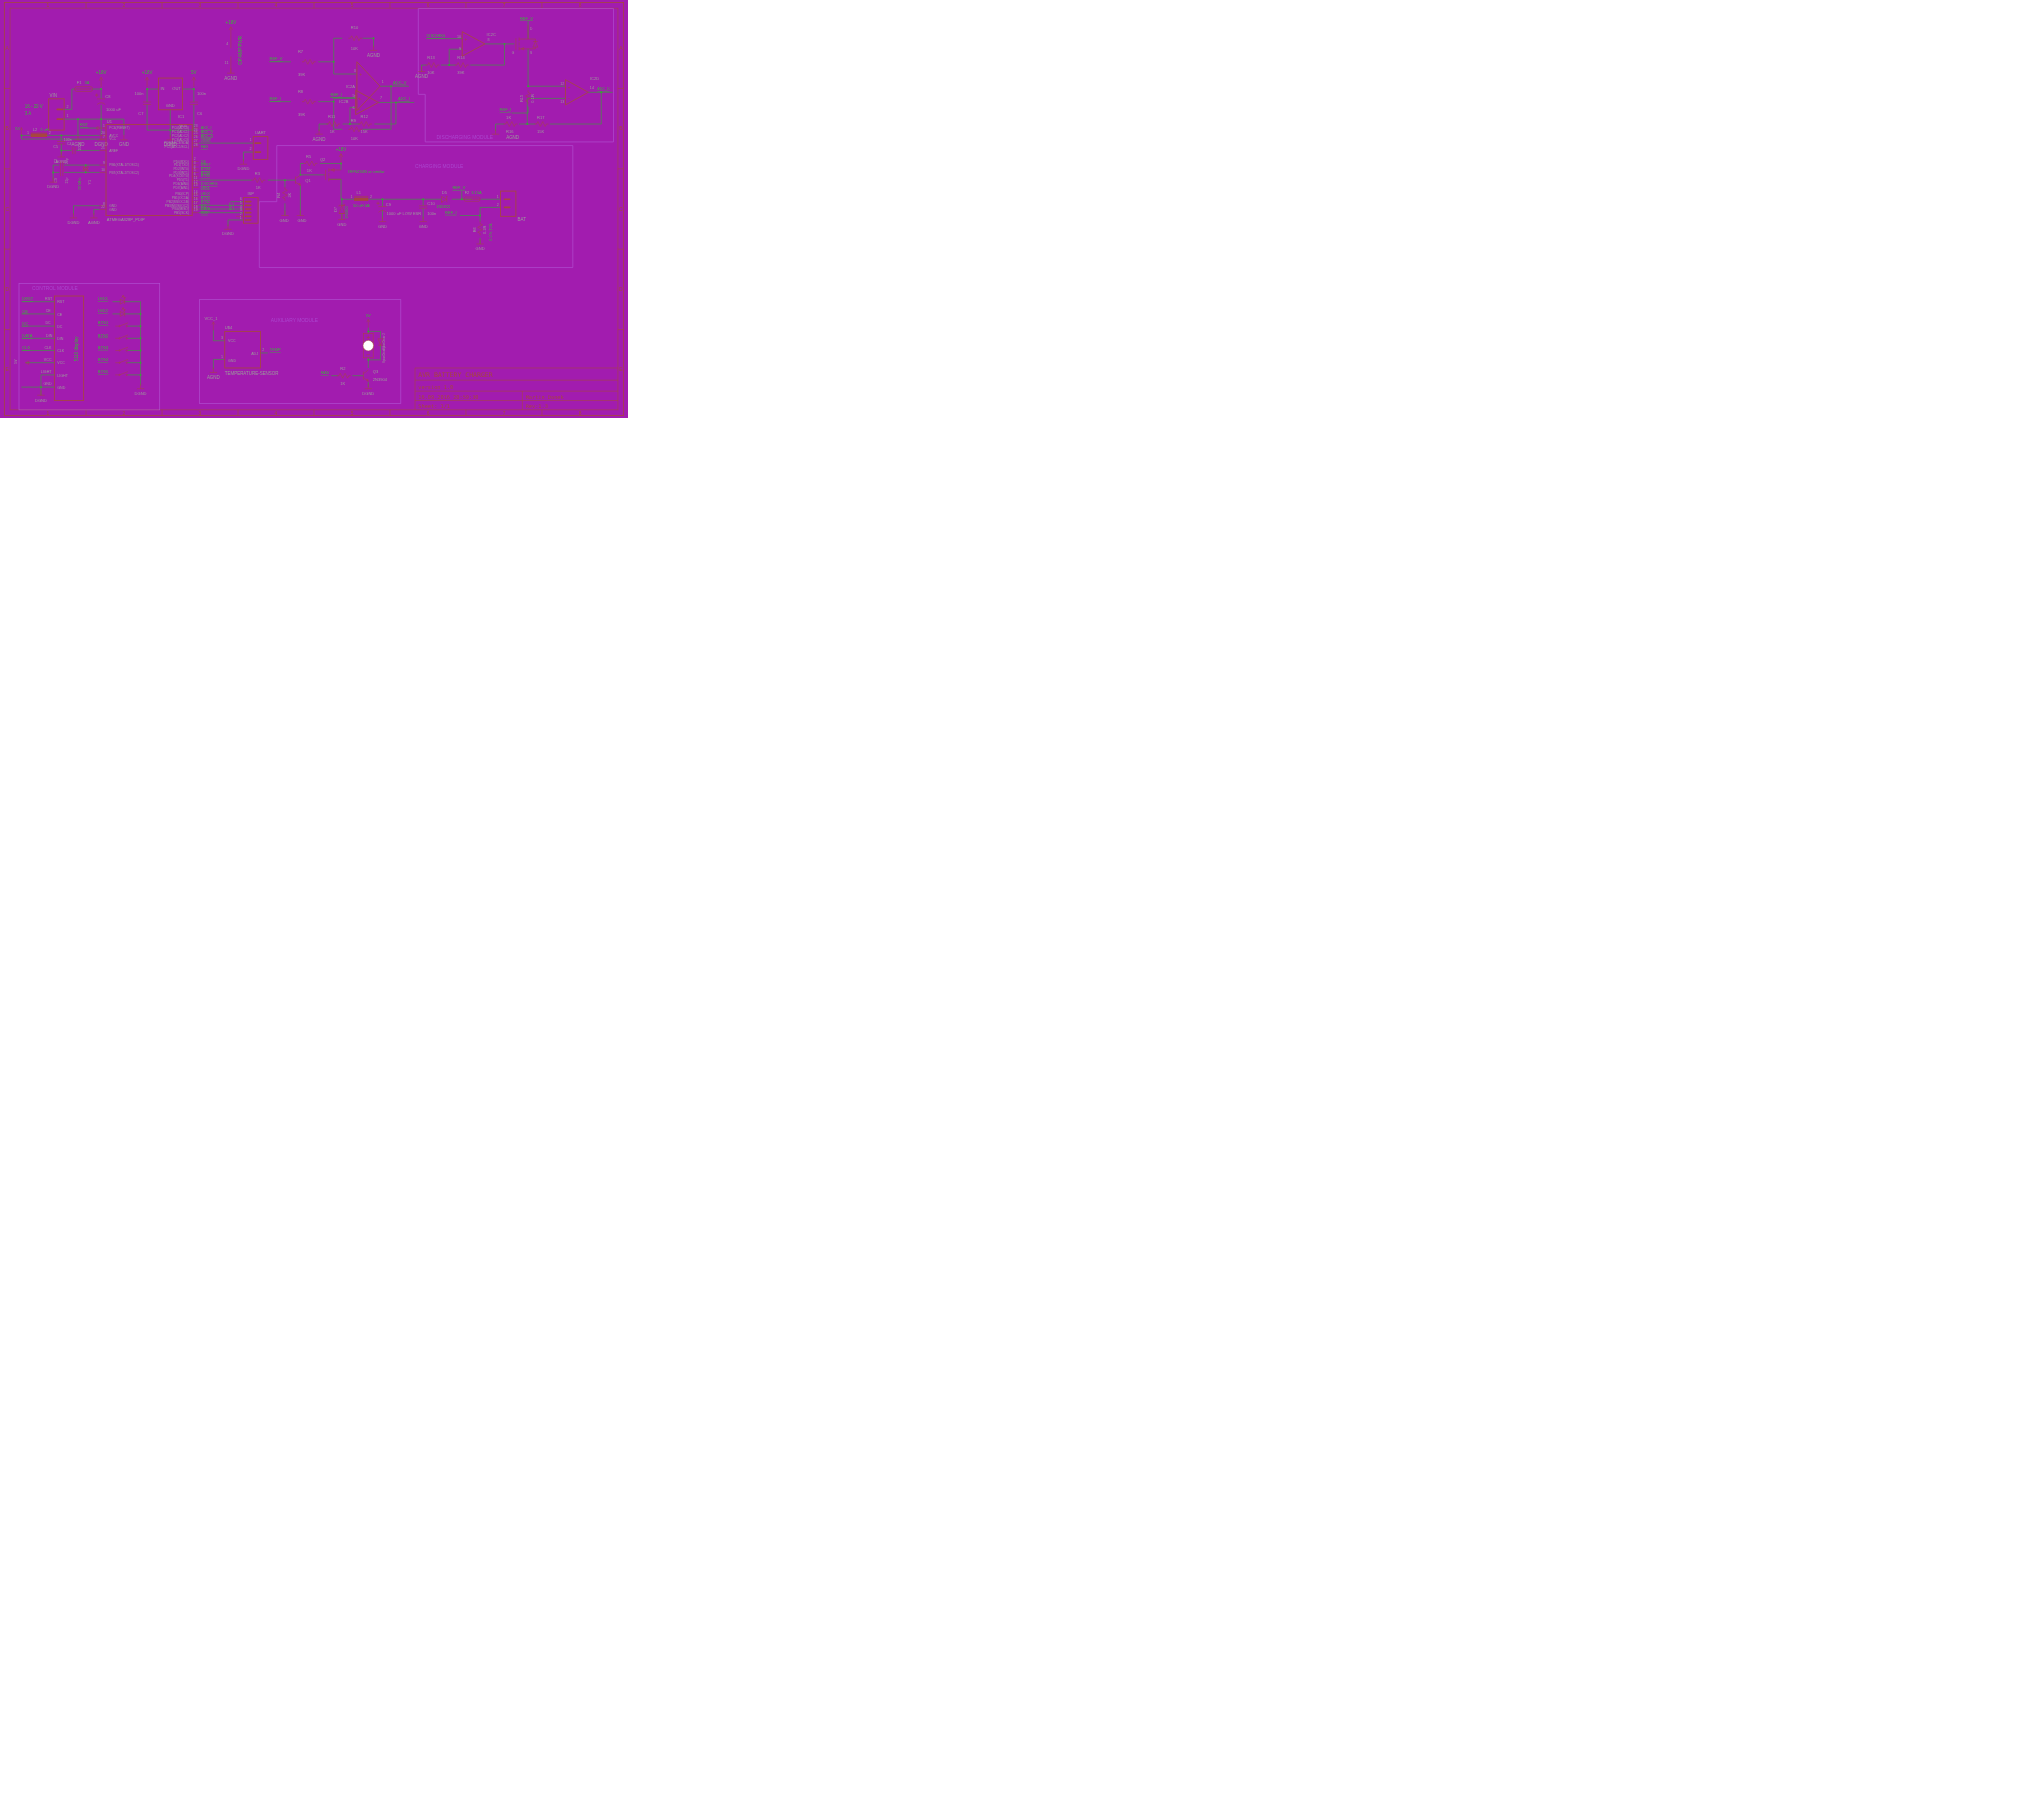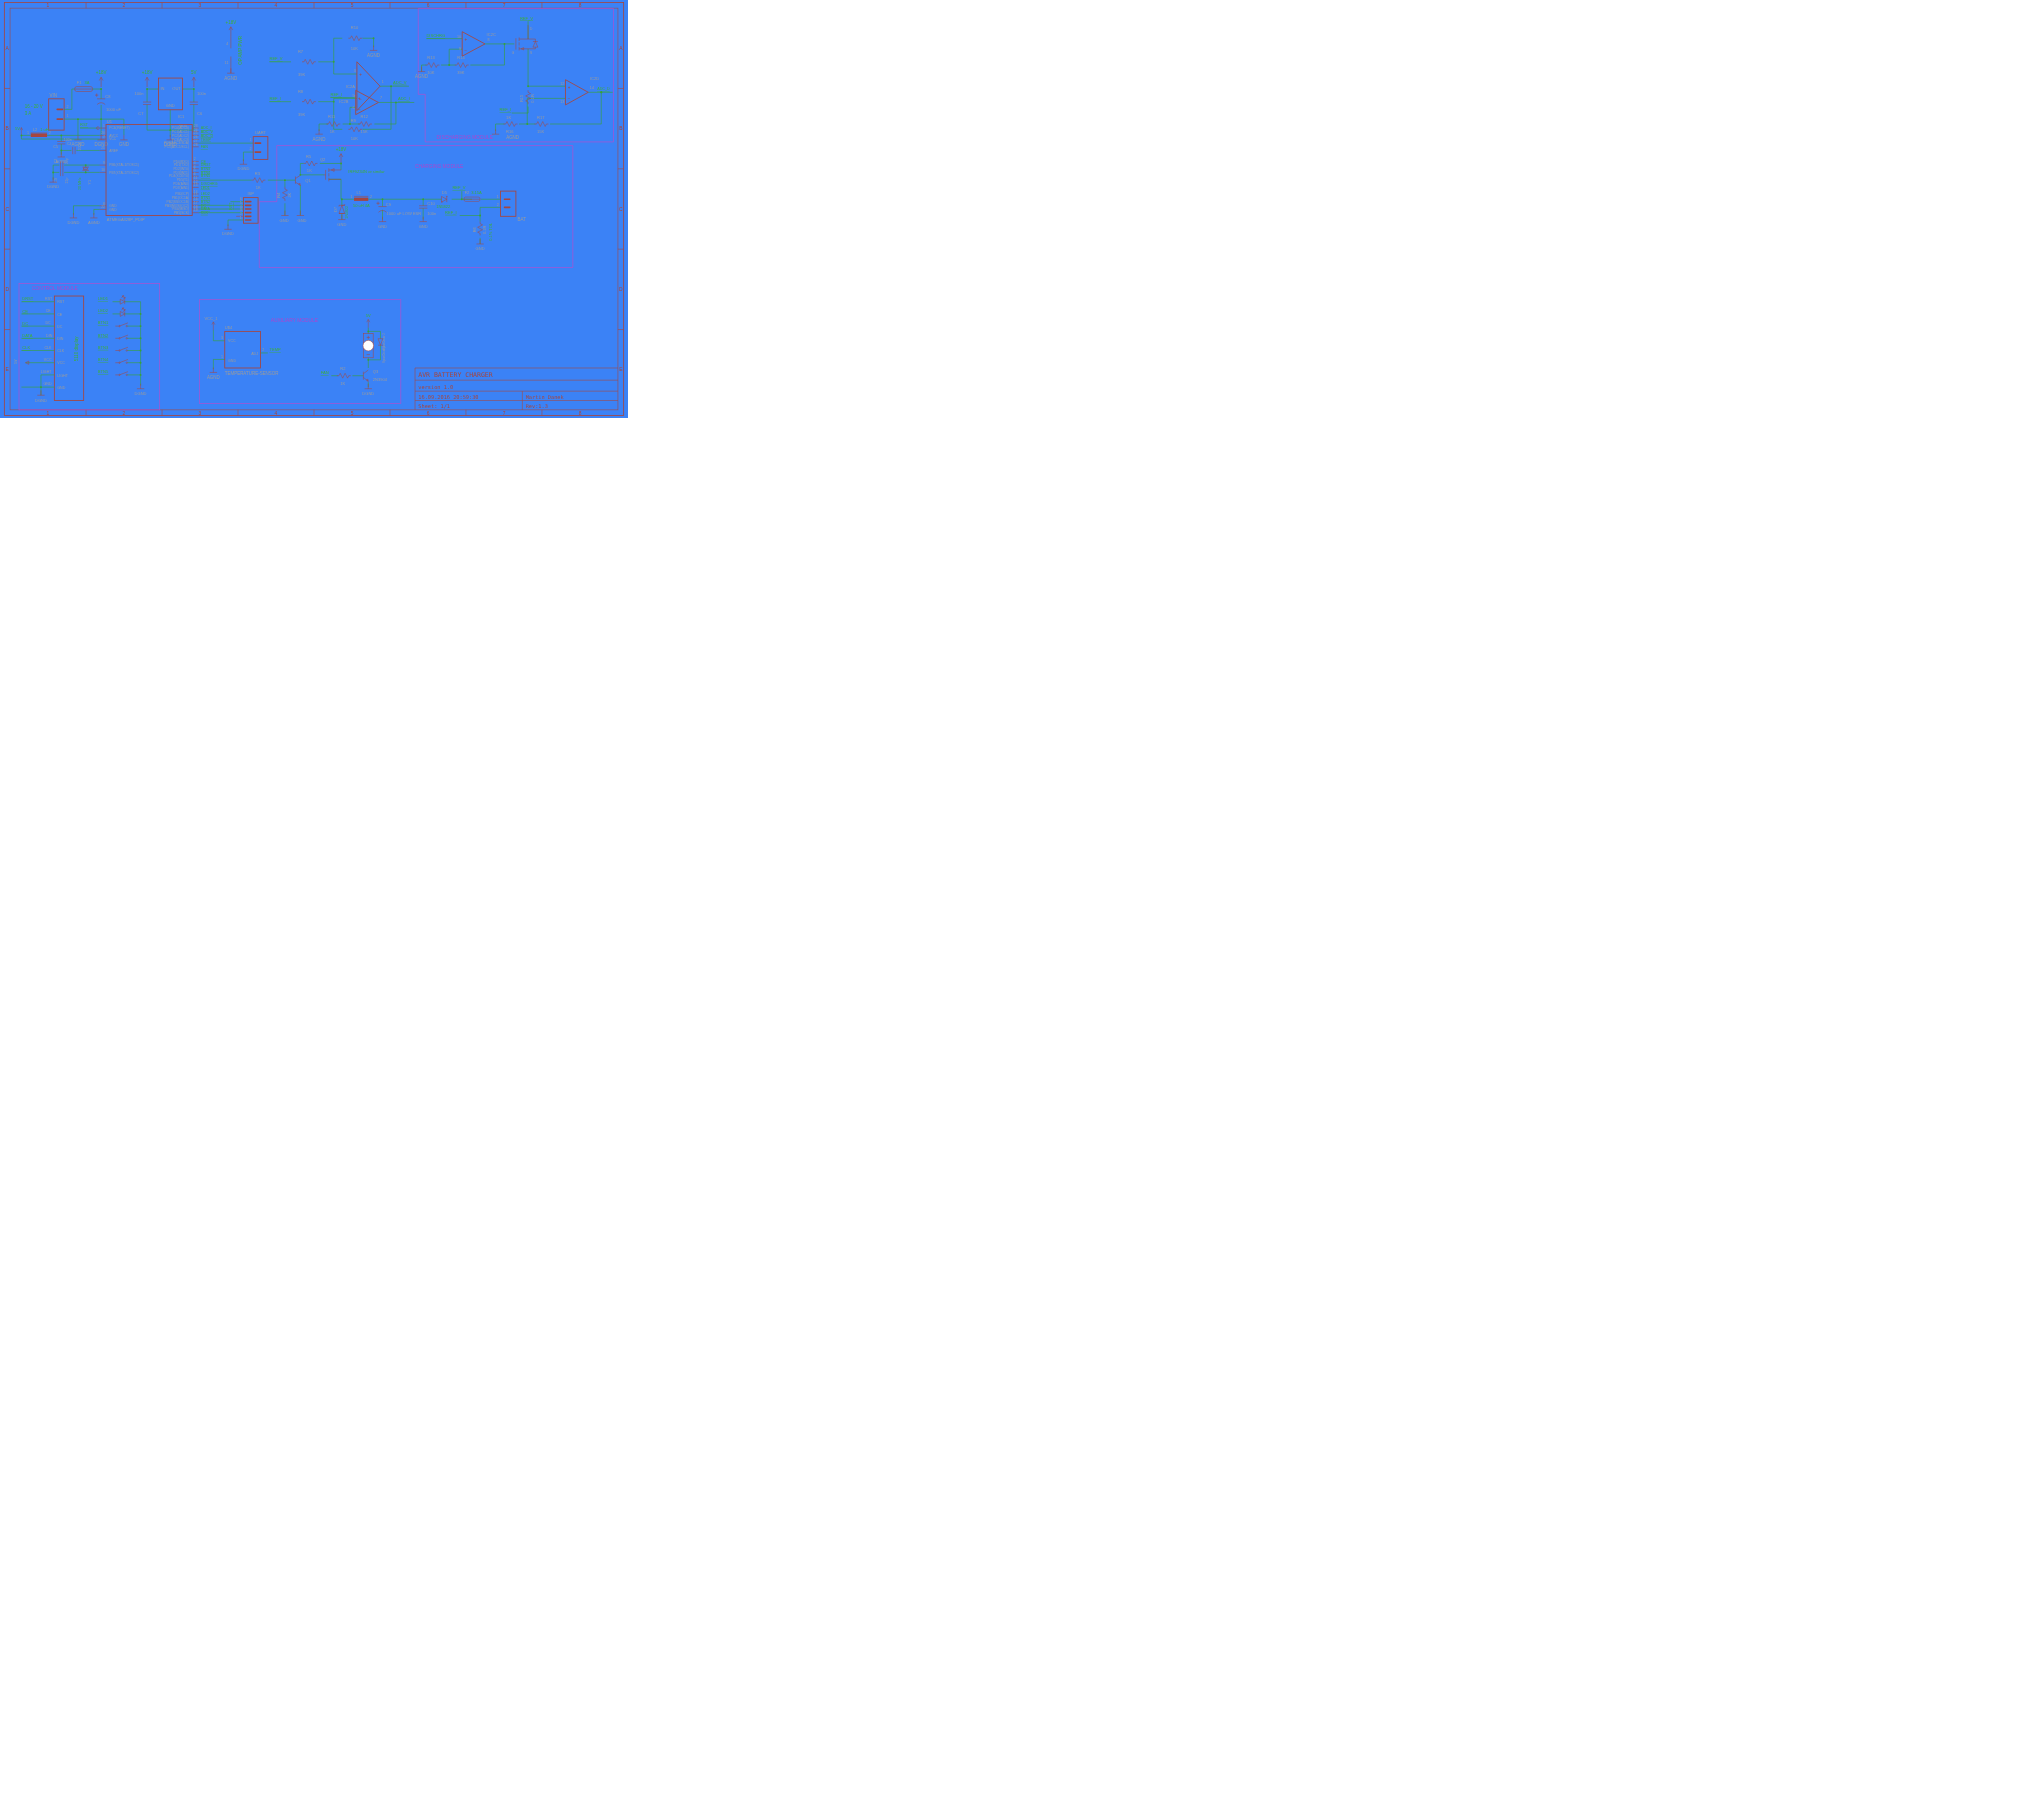--- a/index.html
+++ b/index.html
@@ -1,16 +1,16 @@
 <!DOCTYPE html>
 <html style="font-size:6.5px"><head>
 <meta charset="utf-8">
 <style>
   html,body{margin:0;padding:0;background:#fff}
-  .wrap{width:628px;height:418px;position:relative;background:#3b82f6}
+  .wrap{width:628px;height:418px;position:relative;background:#a21caf}
   svg{display:block}
   text{font-family:"Liberation Sans",sans-serif}
   .t{fill:#9b9b9b}        
   .g{fill:#3cb03c}        
   .r{fill:#a6463f}        
   .p{fill:#ab46cf}        
   .u{text-decoration:underline}
   .w{stroke:#36a336;stroke-width:1.5;fill:none}
   .pt{stroke:#a6463f;stroke-width:2.1;fill:none}
   .pt2{stroke:#a6463f;stroke-width:1.3;fill:none}

